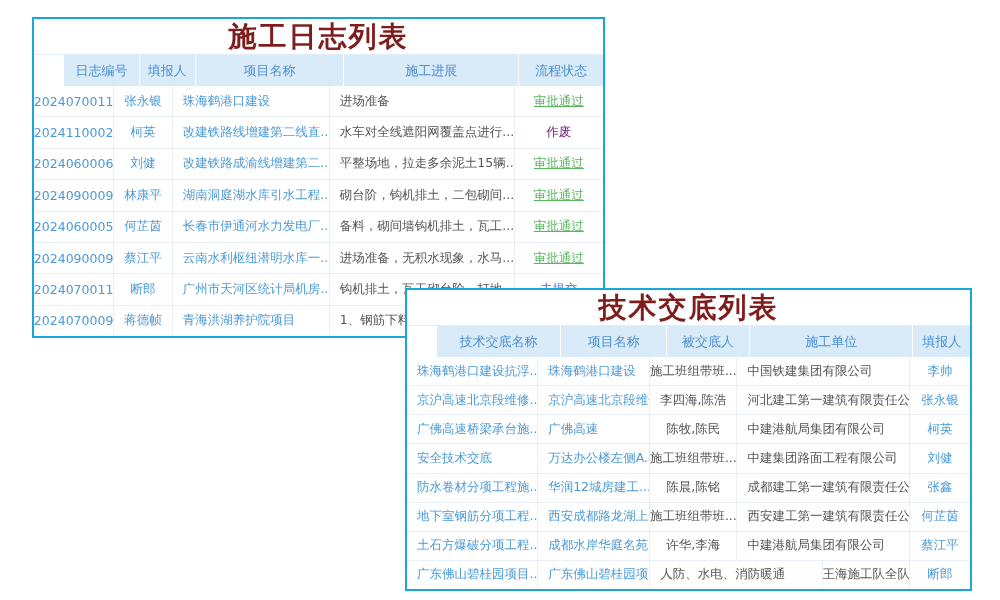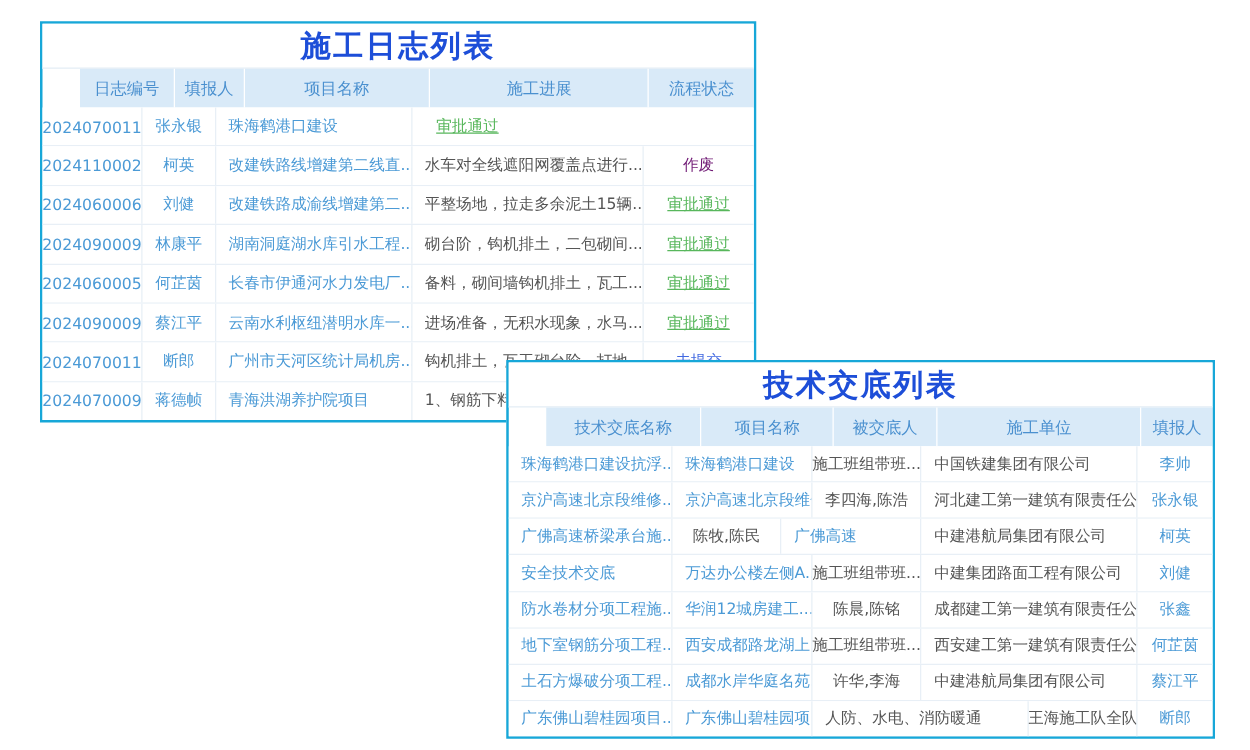--- a/index.html
+++ b/index.html
@@ -17,23 +17,23 @@
   }
   .panel-log  { left: 32px;  top: 17px;  width: 573px; height: 321px; z-index: 1; }
   .panel-disc { left: 405px; top: 288px; width: 567px; height: 303px; z-index: 2; }
 
   .panel-title {
     height: 36px;
     flex: 0 0 36px;
     display: flex;
     align-items: center;
     justify-content: center;
-    font-size: 24px;
+    font-size: 28px;
     font-weight: bold;
-    color: #1d4ed8;
+    color: #7f1d1d;
     letter-spacing: 2px;
     border-bottom: 1px solid #e3edf5;
     background: #ffffff;
   }
 
   .thead {
     height: 31px;
     flex: 0 0 31px;
     display: flex;
     background: #d9eaf8;
@@ -89,20 +89,21 @@
         <div class="th" style="flex: 0 0 10.3%;">填报人</div>
         <div class="th" style="flex: 0 0 27.6%;">项目名称</div>
         <div class="th" style="flex: 0 0 32.5%;">施工进展</div>
         <div class="th" style="flex: 0 0 15.5%;">流程状态</div>
       </div>
     <div class="rows">
         <div class="tr">
           <div class="td align-center cell-link" style="flex: 0 0 14.1%;">2024070011</div>
           <div class="td align-center cell-link" style="flex: 0 0 10.3%;">张永银</div>
           <div class="td align-left cell-link" style="flex: 0 0 27.6%;">珠海鹤港口建设</div>
+          <div class="td align-left" style="flex: 0 0 32.5%;">进场准备</div>
           <div class="td align-center cell-status underlined" style="flex: 0 0 15.5%; color: rgb(88, 183, 92);">审批通过</div>
         </div>
         <div class="tr">
           <div class="td align-center cell-link" style="flex: 0 0 14.1%;">2024110002</div>
           <div class="td align-center cell-link" style="flex: 0 0 10.3%;">柯英</div>
           <div class="td align-left cell-link" style="flex: 0 0 27.6%;">改建铁路线增建第二线直...</div>
           <div class="td align-left" style="flex: 0 0 32.5%;">水车对全线遮阳网覆盖点进行...</div>
           <div class="td align-center cell-status" style="flex: 0 0 15.5%; color: #701a75;">作废</div>
         </div>
         <div class="tr">
@@ -169,22 +170,22 @@
         </div>
         <div class="tr">
           <div class="td align-left cell-link" style="flex: 0 0 23.3%;">京沪高速北京段维修...</div>
           <div class="td align-left cell-link" style="flex: 0 0 19.9%;">京沪高速北京段维修</div>
           <div class="td align-center" style="flex: 0 0 15.5%;">李四海,陈浩</div>
           <div class="td align-left" style="flex: 0 0 30.7%;">河北建工第一建筑有限责任公司</div>
           <div class="td align-center cell-link" style="flex: 0 0 10.6%;">张永银</div>
         </div>
         <div class="tr">
           <div class="td align-left cell-link" style="flex: 0 0 23.3%;">广佛高速桥梁承台施...</div>
+          <div class="td align-left cell-link" style="flex: 0 0 19.9%;">广佛高速</div>
           <div class="td align-center" style="flex: 0 0 15.5%;">陈牧,陈民</div>
-          <div class="td align-left cell-link" style="flex: 0 0 19.9%;">广佛高速</div>
           <div class="td align-left" style="flex: 0 0 30.7%;">中建港航局集团有限公司</div>
           <div class="td align-center cell-link" style="flex: 0 0 10.6%;">柯英</div>
         </div>
         <div class="tr">
           <div class="td align-left cell-link" style="flex: 0 0 23.3%;">安全技术交底</div>
           <div class="td align-left cell-link" style="flex: 0 0 19.9%;">万达办公楼左侧A...</div>
           <div class="td align-center" style="flex: 0 0 15.5%;">施工班组带班...</div>
           <div class="td align-left" style="flex: 0 0 30.7%;">中建集团路面工程有限公司</div>
           <div class="td align-center cell-link" style="flex: 0 0 10.6%;">刘健</div>
         </div>

